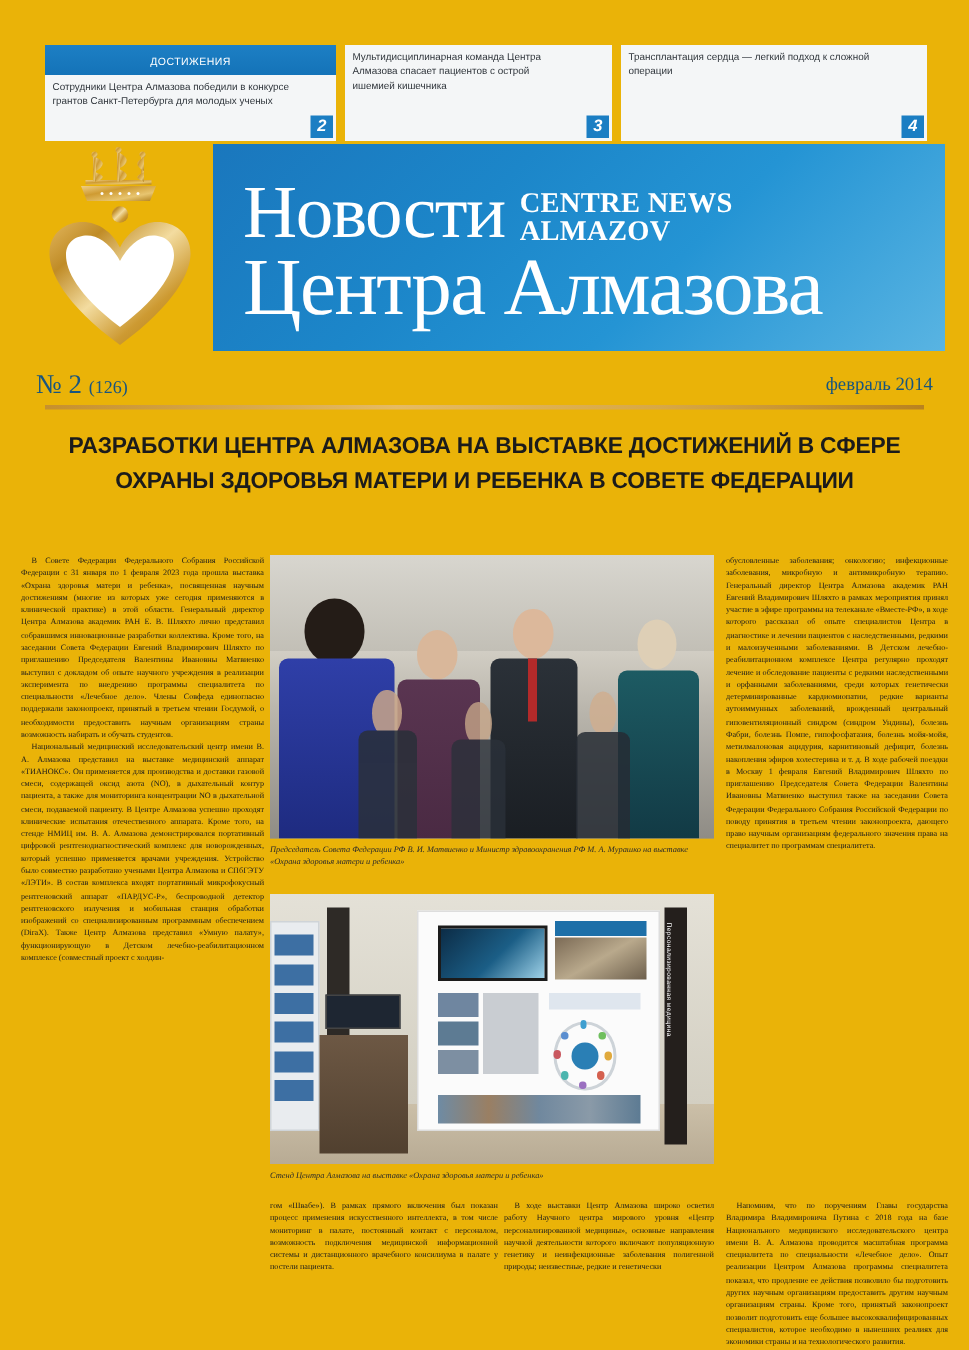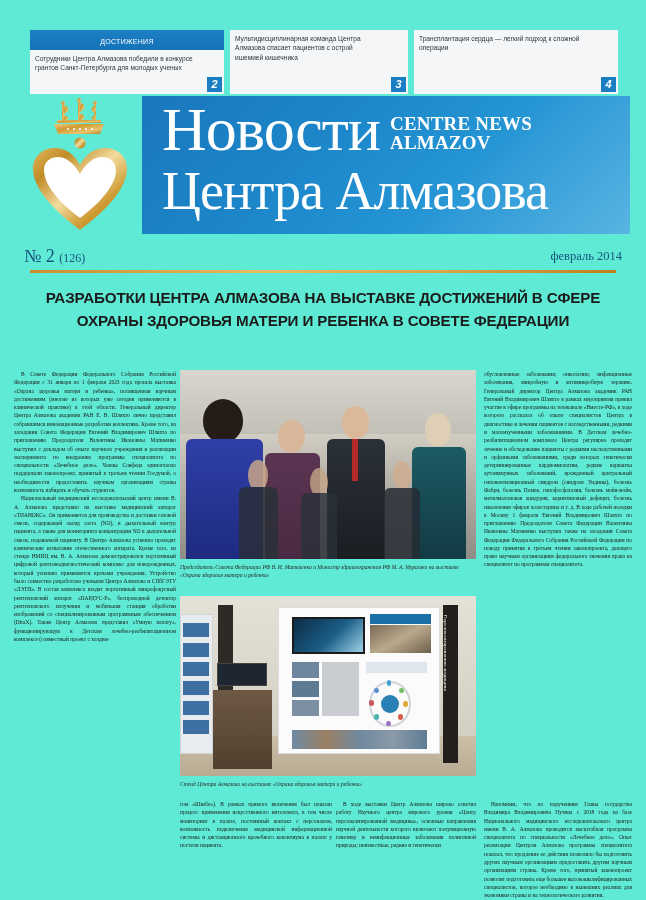--- a/index.html
+++ b/index.html
@@ -2,21 +2,21 @@
 <html><head>
 <meta charset="utf-8">
 <style>
   * { box-sizing: border-box; margin: 0; padding: 0; }
   html, body {
     width: 646px; height: 900px;
     background: #ffffff;
     font-family: "Liberation Sans", sans-serif;
     overflow: hidden;
   }
-  .page { position: relative; width: 646px; height: 900px; background:#5eead4; }
+  .page { position: relative; width: 646px; height: 900px; background:#eab308; }
 
   
   .teasers {
     position: absolute; left: 30px; top: 30px; width: 588px; height: 64px;
     display: flex; gap: 6px;
   }
   .teaser { position: relative; display: flex; flex-direction: column; }
   .teaser.t1 { width: 194px; }
   .teaser.t2 { width: 178px; }
   .teaser.t3 { width: 204px; }
@@ -52,21 +52,21 @@
   .ship { position:absolute; left: 26px; top: 0px; width: 62px; height: 42px; }
   .heart { position:absolute; left: 8px; top: 38px; width: 100px; height: 96px; }
   .title-box {
     position: absolute; left: 142px; top: 0px; width: 488px; height: 138px;
     background: linear-gradient(135deg,#1a77bd 0%, #1c86c9 35%, #2494d4 62%, #59b4e2 100%);
     overflow: hidden;
   }
   .t-line1 { position: absolute; left: 20px; top: 2px; display:flex; align-items:flex-end; }
   .ru1 {
     font-family: "Liberation Serif", serif; color: #fff;
-    font-size: 62px; line-height: 62px; letter-spacing: -1px;
+    font-size: 50px; line-height: 62px; letter-spacing: -1px; margin-top: 12px;
   }
   .en {
     font-family: "Liberation Serif", serif; color:#fff; font-weight: bold;
     font-size: 19px; line-height: 19px; letter-spacing: .2px;
     margin-left: 10px; margin-bottom: 8px; text-align: left;
   }
   .en span { display:block; }
   .t-line2 {
     position: absolute; left: 20px; top: 62px;
     font-family: "Liberation Serif", serif; color: #fff;

